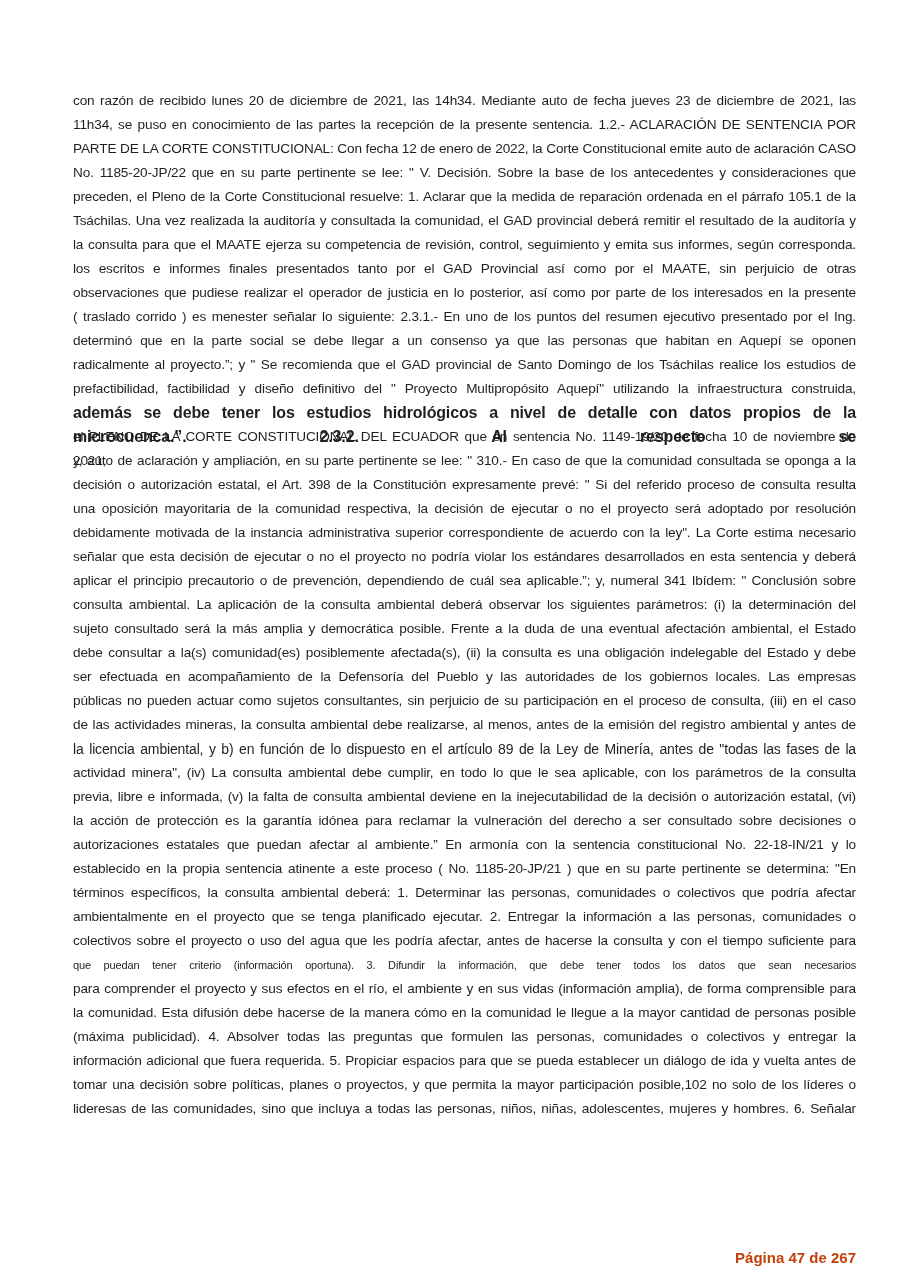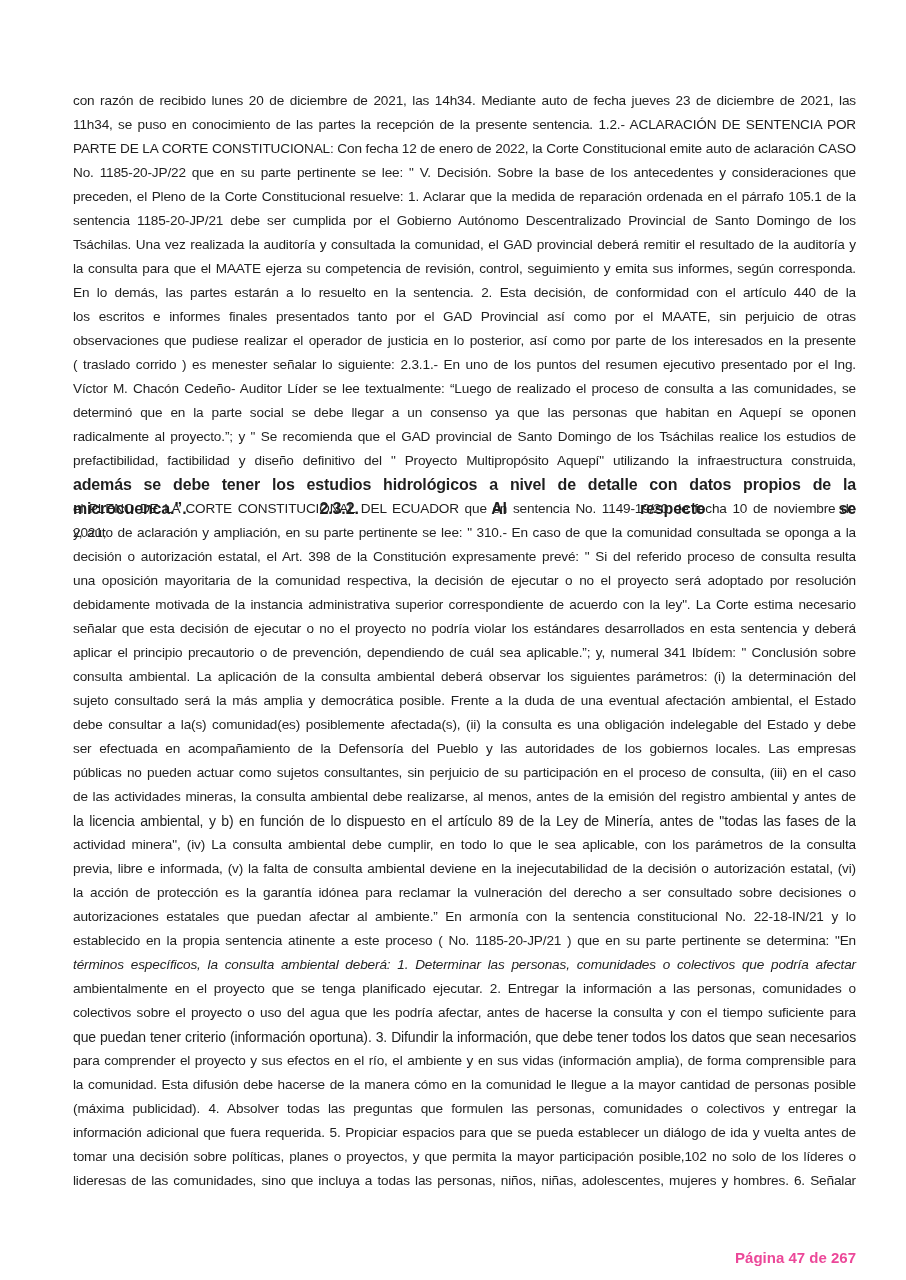--- a/index.html
+++ b/index.html
@@ -46,21 +46,21 @@
     white-space: normal;
     text-align: justify;
     text-align-last: justify;
   }
   .footer {
     position: absolute;
     right: 62px;
     top: 1216px;
     font-size: 15px;
     font-weight: bold;
-    color: #ec4899;
+    color: #c2410c;
     line-height: 22px;
   }
 </style>
 </head>
 <body>
 
 <div class="page">
   <div class="body-text" id="body-text">
       <div class="line">
         <span class="txt" style="font-size: 13.6px; white-space: normal;">con razón de recibido lunes 20 de diciembre de 2021, las 14h34. Mediante auto de fecha jueves 23 de diciembre de 2021, las</span>
@@ -71,42 +71,33 @@
       <div class="line">
         <span class="txt" style="font-size: 13.6px; white-space: normal;">PARTE DE LA CORTE CONSTITUCIONAL: Con fecha 12 de enero de 2022, la Corte Constitucional emite auto de aclaración CASO</span>
       </div>
       <div class="line">
         <span class="txt" style="font-size: 13.6px; white-space: normal;">No. 1185-20-JP/22 que en su parte pertinente se lee: " V. Decisión. Sobre la base de los antecedentes y consideraciones que</span>
       </div>
       <div class="line">
         <span class="txt" style="font-size: 13.6px; white-space: normal;">preceden, el Pleno de la Corte Constitucional resuelve: 1. Aclarar que la medida de reparación ordenada en el párrafo 105.1 de la</span>
       </div>
       <div class="line">
-        <span class="txt" style="font-size: 13.6px; white-space: normal;">sentencia 1185-20-JP/21 debe ser cumplida por el Gobierno Autónomo Descentralizado Provincial de Santo Domingo de los</span>
-      </div>
-      <div class="line">
         <span class="txt" style="font-size: 13.6px; white-space: normal;">Tsáchilas. Una vez realizada la auditoría y consultada la comunidad, el GAD provincial deberá remitir el resultado de la auditoría y</span>
       </div>
       <div class="line">
         <span class="txt" style="font-size: 13.6px; white-space: normal;">la consulta para que el MAATE ejerza su competencia de revisión, control, seguimiento y emita sus informes, según corresponda.</span>
-      </div>
-      <div class="line">
-        <span class="txt" style="font-size: 13.6px; white-space: normal;">En lo demás, las partes estarán a lo resuelto en la sentencia. 2. Esta decisión, de conformidad con el artículo 440 de la</span>
       </div>
       <div class="line">
         <span class="txt" style="font-size: 13.6px; white-space: normal;">los escritos e informes finales presentados tanto por el GAD Provincial así como por el MAATE, sin perjuicio de otras</span>
       </div>
       <div class="line">
         <span class="txt" style="font-size: 13.6px; white-space: normal;">observaciones que pudiese realizar el operador de justicia en lo posterior, así como por parte de los interesados en la presente</span>
       </div>
       <div class="line">
         <span class="txt" style="font-size: 13.6px; white-space: normal;">( traslado corrido ) es menester señalar lo siguiente: 2.3.1.- En uno de los puntos del resumen ejecutivo presentado por el Ing.</span>
-      </div>
-      <div class="line">
-        <span class="txt" style="font-size: 13.6px; white-space: normal;">Víctor M. Chacón Cedeño- Auditor Líder se lee textualmente: “Luego de realizado el proceso de consulta a las comunidades, se</span>
       </div>
       <div class="line">
         <span class="txt" style="font-size: 13.6px; white-space: normal;">determinó que en la parte social se debe llegar a un consenso ya que las personas que habitan en Aquepí se oponen</span>
       </div>
       <div class="line">
         <span class="txt" style="font-size: 13.6px; white-space: normal;">radicalmente al proyecto.”; y " Se recomienda que el GAD provincial de Santo Domingo de los Tsáchilas realice los estudios de</span>
       </div>
       <div class="line">
         <span class="txt" style="font-size: 13.6px; white-space: normal;">prefactibilidad, factibilidad y diseño definitivo del " Proyecto Multipropósito Aquepí" utilizando la infraestructura construida,</span>
       </div>
@@ -164,30 +155,30 @@
       <div class="line">
         <span class="txt" style="font-size: 13.6px; white-space: normal;">la acción de protección es la garantía idónea para reclamar la vulneración del derecho a ser consultado sobre decisiones o</span>
       </div>
       <div class="line">
         <span class="txt" style="font-size: 13.6px; white-space: normal;">autorizaciones estatales que puedan afectar al ambiente.” En armonía con la sentencia constitucional No. 22-18-IN/21 y lo</span>
       </div>
       <div class="line">
         <span class="txt" style="font-size: 13.6px; white-space: normal;">establecido en la propia sentencia atinente a este proceso ( No. 1185-20-JP/21 ) que en su parte pertinente se determina: "En</span>
       </div>
       <div class="line">
-        <span class="txt" style="font-size: 13.6px; white-space: normal; font-style: italic;">términos específicos, la consulta ambiental deberá: 1. Determinar las personas, comunidades o colectivos que podría afectar</span>
+        <span class="txt" style="font-size: 13.6px; white-space: normal;">términos específicos, la consulta ambiental deberá: 1. Determinar las personas, comunidades o colectivos que podría afectar</span>
       </div>
       <div class="line">
         <span class="txt" style="font-size: 13.6px; white-space: normal;">ambientalmente en el proyecto que se tenga planificado ejecutar. 2. Entregar la información a las personas, comunidades o</span>
       </div>
       <div class="line">
         <span class="txt" style="font-size: 13.6px; white-space: normal;">colectivos sobre el proyecto o uso del agua que les podría afectar, antes de hacerse la consulta y con el tiempo suficiente para</span>
       </div>
       <div class="line">
-        <span class="txt" style="font-size: 14px; white-space: normal;">que puedan tener criterio (información oportuna). 3. Difundir la información, que debe tener todos los datos que sean necesarios</span>
+        <span class="txt" style="font-size: 11px; white-space: normal;">que puedan tener criterio (información oportuna). 3. Difundir la información, que debe tener todos los datos que sean necesarios</span>
       </div>
       <div class="line">
         <span class="txt" style="font-size: 13.6px; white-space: normal;">para comprender el proyecto y sus efectos en el río, el ambiente y en sus vidas (información amplia), de forma comprensible para</span>
       </div>
       <div class="line">
         <span class="txt" style="font-size: 13.6px; white-space: normal;">la comunidad. Esta difusión debe hacerse de la manera cómo en la comunidad le llegue a la mayor cantidad de personas posible</span>
       </div>
       <div class="line">
         <span class="txt" style="font-size: 13.6px; white-space: normal;">(máxima publicidad). 4. Absolver todas las preguntas que formulen las personas, comunidades o colectivos y entregar la</span>
       </div>

